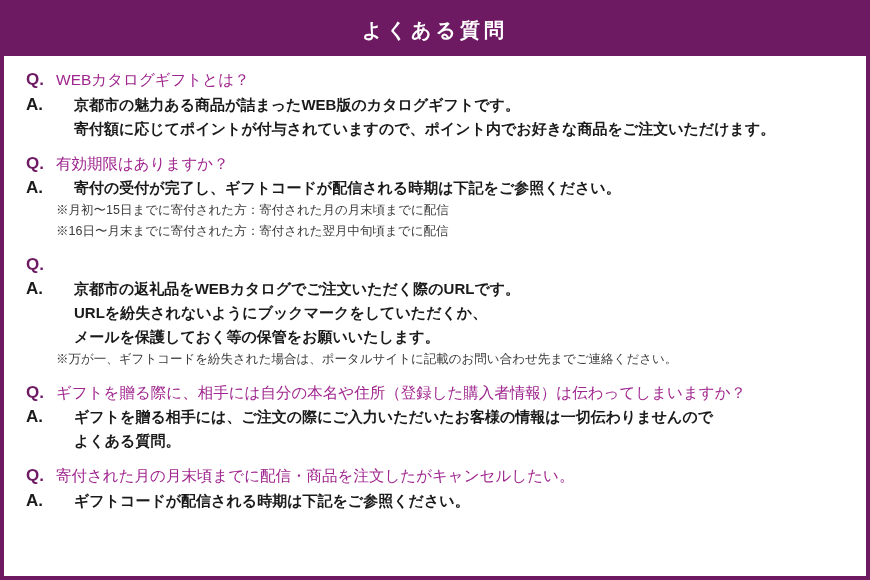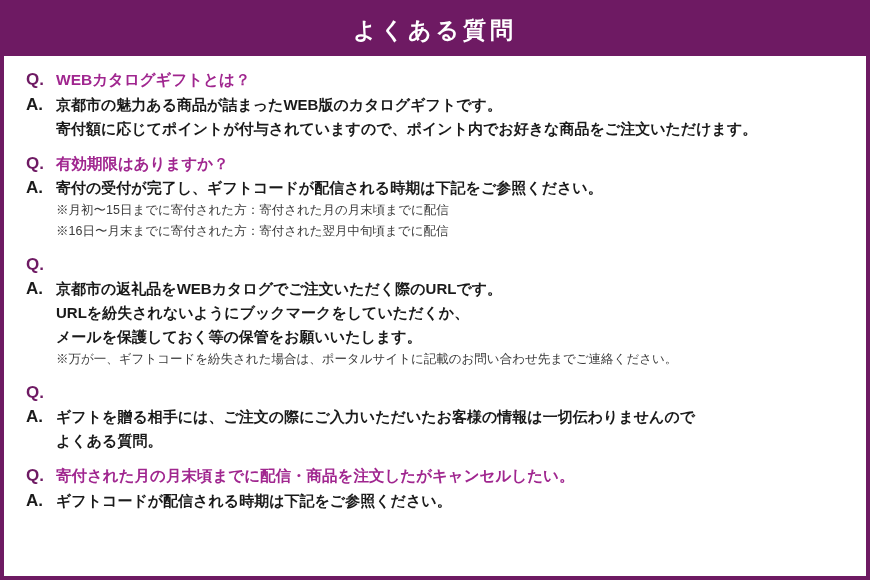--- a/index.html
+++ b/index.html
@@ -26,21 +26,21 @@
   .header {
     background: #6e1a63;
     height: 52px;
     flex: 0 0 52px;
     display: flex;
     align-items: center;
     justify-content: center;
   }
   .header-title {
     color: #ffffff;
-    font-size: 23px;
+    font-size: 20px;
     font-weight: bold;
     letter-spacing: 4px;
   }
   .body {
     flex: 1 1 auto;
     padding: 12px 18px 6px 22px;
     box-sizing: border-box;
   }
   .qa-block {
     margin-bottom: 11px;
@@ -58,31 +58,32 @@
   }
   .marker.q {
     color: #6e1a63;
   }
   .marker.a {
     color: #1a1a1a;
   }
   .qtext {
     color: #a0268f;
     font-size: 15.5px;
-    font-weight: bold;
+    font-weight: normal;
     line-height: 1.55;
   }
   .atext {
     color: #1a1a1a;
     font-size: 15px;
     font-weight: bold;
     line-height: 1.6;
   }
   .lines .line {
     display: block;
+    margin-left: 18px;
   }
   .note {
     color: #3a3a3a;
     font-size: 12.5px;
     font-weight: normal;
     line-height: 1.65;
     display: block;
   }
 </style>
 </head>
@@ -136,20 +137,21 @@
           <span class="line atext">URLを紛失されないようにブックマークをしていただくか、</span>
           <span class="line atext">メールを保護しておく等の保管をお願いいたします。</span>
           <span class="note">※万が一、ギフトコードを紛失された場合は、ポータルサイトに記載のお問い合わせ先までご連絡ください。</span>
         </div>
       </div>
     </div>
 
     <div class="qa-block">
       <div class="row">
         <div class="marker q">Q.</div>
+        <div class="qtext">ギフトを贈る際に、相手には自分の本名や住所（登録した購入者情報）は伝わってしまいますか？</div>
       </div>
       <div class="row">
         <div class="marker a">A.</div>
         <div class="lines">
           <span class="line atext">ギフトを贈る相手には、ご注文の際にご入力いただいたお客様の情報は一切伝わりませんので</span>
           <span class="line atext">よくある質問。</span>
         </div>
       </div>
     </div>
 

